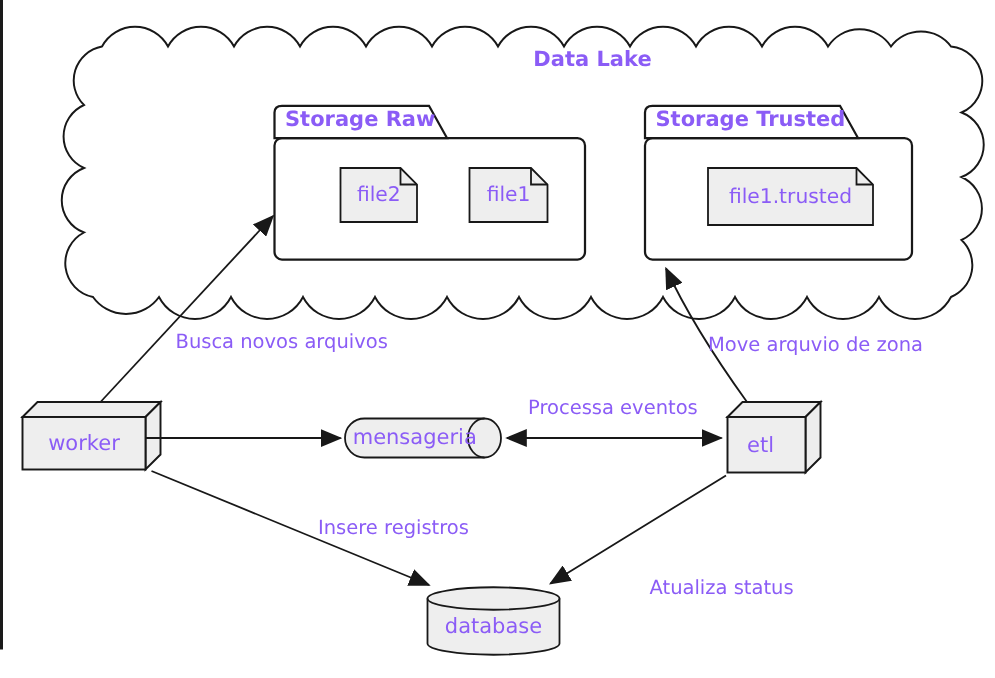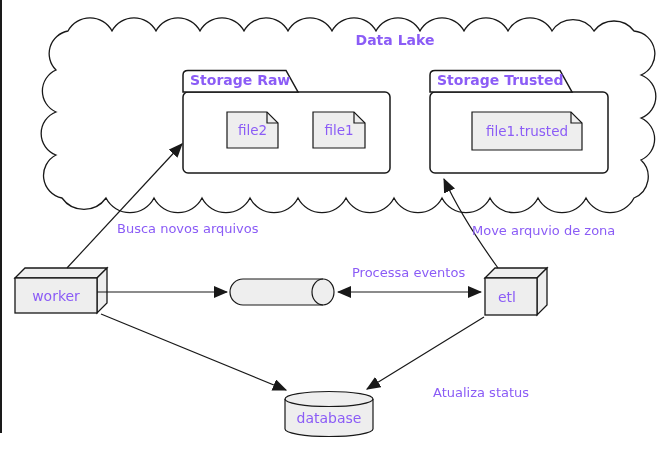--- a/index.html
+++ b/index.html
@@ -98,21 +98,23 @@
   <div class="title-lbl" style="left:330px;top:32px;width:130px;">Data Lake</div>
 
   <div class="pkg-lbl" style="left:190px;top:72px;">Storage Raw</div>
   <div class="pkg-lbl" style="left:437px;top:72px;">Storage Trusted</div>
 
   <div class="node-lbl file-lbl" style="left:227px;top:112px;width:51px;height:36px;">file2</div>
   <div class="node-lbl file-lbl" style="left:313px;top:112px;width:52px;height:36px;">file1</div>
   <div class="node-lbl file-lbl" style="left:472px;top:112px;width:110px;height:38px;">file1.trusted</div>
 
   <div class="node-lbl" style="left:15px;top:278px;width:82px;height:35px;">worker</div>
+  <div class="node-lbl" style="left:230px;top:278px;width:93px;height:27px;">mensageria</div>
   <div class="node-lbl" style="left:485px;top:278px;width:44px;height:37px;">etl</div>
   <div class="node-lbl" style="left:285px;top:404px;width:88px;height:28px;">database</div>
 
   <div class="lbl" style="left:117px;top:222px;">Busca novos arquivos</div>
   <div class="lbl" style="left:352px;top:266px;">Processa eventos</div>
   <div class="lbl" style="left:472px;top:224px;">Move arquvio de zona</div>
+  <div class="lbl" style="left:212px;top:346px;">Insere registros</div>
   <div class="lbl" style="left:433px;top:346px;margin-top:40px;">Atualiza status</div>
 
 </div>
 
 </body></html>

